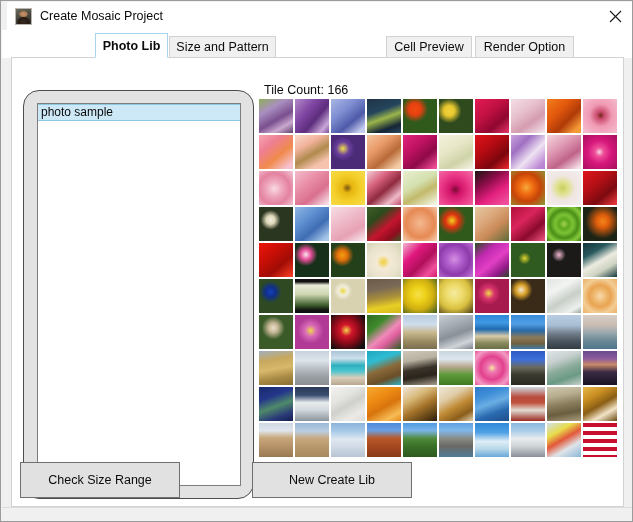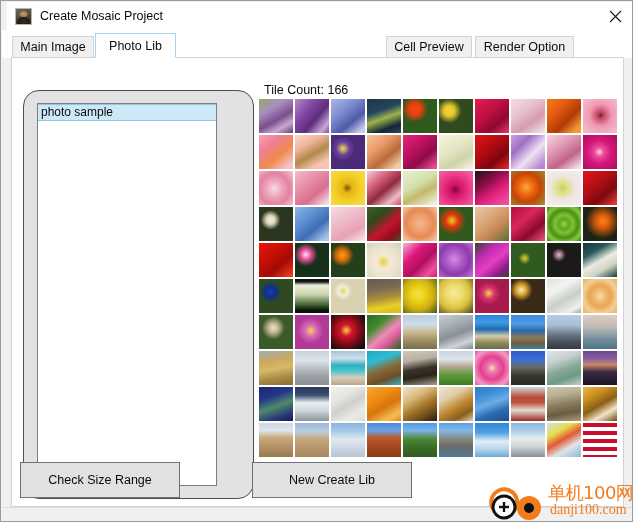--- a/index.html
+++ b/index.html
@@ -109,21 +109,21 @@
     left: 11px; top: 32px;
     width: 231px; height: 409px;
     box-sizing: border-box;
     background: #e2e2e2;
     border: 1px solid #4d4d4d;
     border-radius: 16px;
   }
   #photolib-list {
     position: absolute;
     left: 13px; top: 12px;
-    width: 180px; height: 383px;
+    width: 204px; height: 383px;
     box-sizing: border-box;
     background: #ffffff;
     border: 1px solid #7d7d7d;
     overflow: hidden;
   }
   .list-item {
     height: 17px;
     line-height: 17px;
     padding-left: 3px;
     font-size: 12px;
@@ -235,22 +235,22 @@
     <div id="title-text">Create Mosaic Project</div>
     <div id="close-button">
       <svg width="13" height="13" viewBox="0 0 13 13">
         <line x1="1" y1="1" x2="12" y2="12" stroke="#1a1a1a" stroke-width="1.1"></line>
         <line x1="12" y1="1" x2="1" y2="12" stroke="#1a1a1a" stroke-width="1.1"></line>
       </svg>
     </div>
   </div>
 
   <div id="tab-strip">
-      <div class="tab" style="left: 10px; width: 82px;">Main Image</div>
-      <div class="tab active" style="left: 93px; width: 81px;">Photo Lib</div>
+      <div class="tab active" style="left: 93px; width: 73px; font-weight: bold;">Photo Lib</div>
+      <div class="tab" style="left: 167px; width: 107px;">Size and Pattern</div>
       <div class="tab" style="left: 384px; width: 86px;">Cell Preview</div>
       <div class="tab" style="left: 473px; width: 99px;">Render Option</div>
     </div>
 
   <div id="content-panel">
 
     <div id="photolib-group">
       <div id="photolib-list">
           <div class="list-item selected">photo sample</div>
         </div>
@@ -359,27 +359,14 @@
         <div class="tile" style="background: linear-gradient(150deg, rgb(207, 224, 234) 0%, rgb(232, 220, 74) 28%, rgb(226, 88, 58) 48%, rgb(223, 228, 232) 70%, rgb(138, 184, 216) 100%);"></div>
         <div class="tile" style="background: repeating-linear-gradient(rgb(200, 16, 46) 0px, rgb(200, 16, 46) 4px, rgb(255, 255, 255) 4px, rgb(255, 255, 255) 8px);"></div>
       </div>
 
     <div class="form-button" id="check-color-range-button">Check Size Range</div>
     <div class="form-button" id="new-photo-lib-button">New Create Lib</div>
   </div>
 
   <div id="status-strip"></div>
 
-  <div id="watermark">
-    <svg id="watermark-logo" viewBox="0 0 68 36">
-      <path d="M8 24 A13 13 0 1 1 22 30" fill="none" stroke="#f07c1e" stroke-width="4"></path>
-      <path d="M22 33 l-5 -4 l6 -2 z" fill="#f07c1e"></path>
-      <circle cx="19" cy="22" r="11" fill="#ffffff" stroke="#111111" stroke-width="3"></circle>
-      <line x1="19" y1="17" x2="19" y2="27" stroke="#111111" stroke-width="2.4"></line>
-      <line x1="14" y1="22" x2="24" y2="22" stroke="#111111" stroke-width="2.4"></line>
-      <circle cx="44" cy="23" r="12" fill="#f07c1e"></circle>
-      <circle cx="44" cy="23" r="5" fill="#111111"></circle>
-    </svg>
-    <div id="watermark-cn">单机100网</div>
-    <div id="watermark-url">danji100.com</div>
-  </div>
 
 </div>
 
 </body></html>

